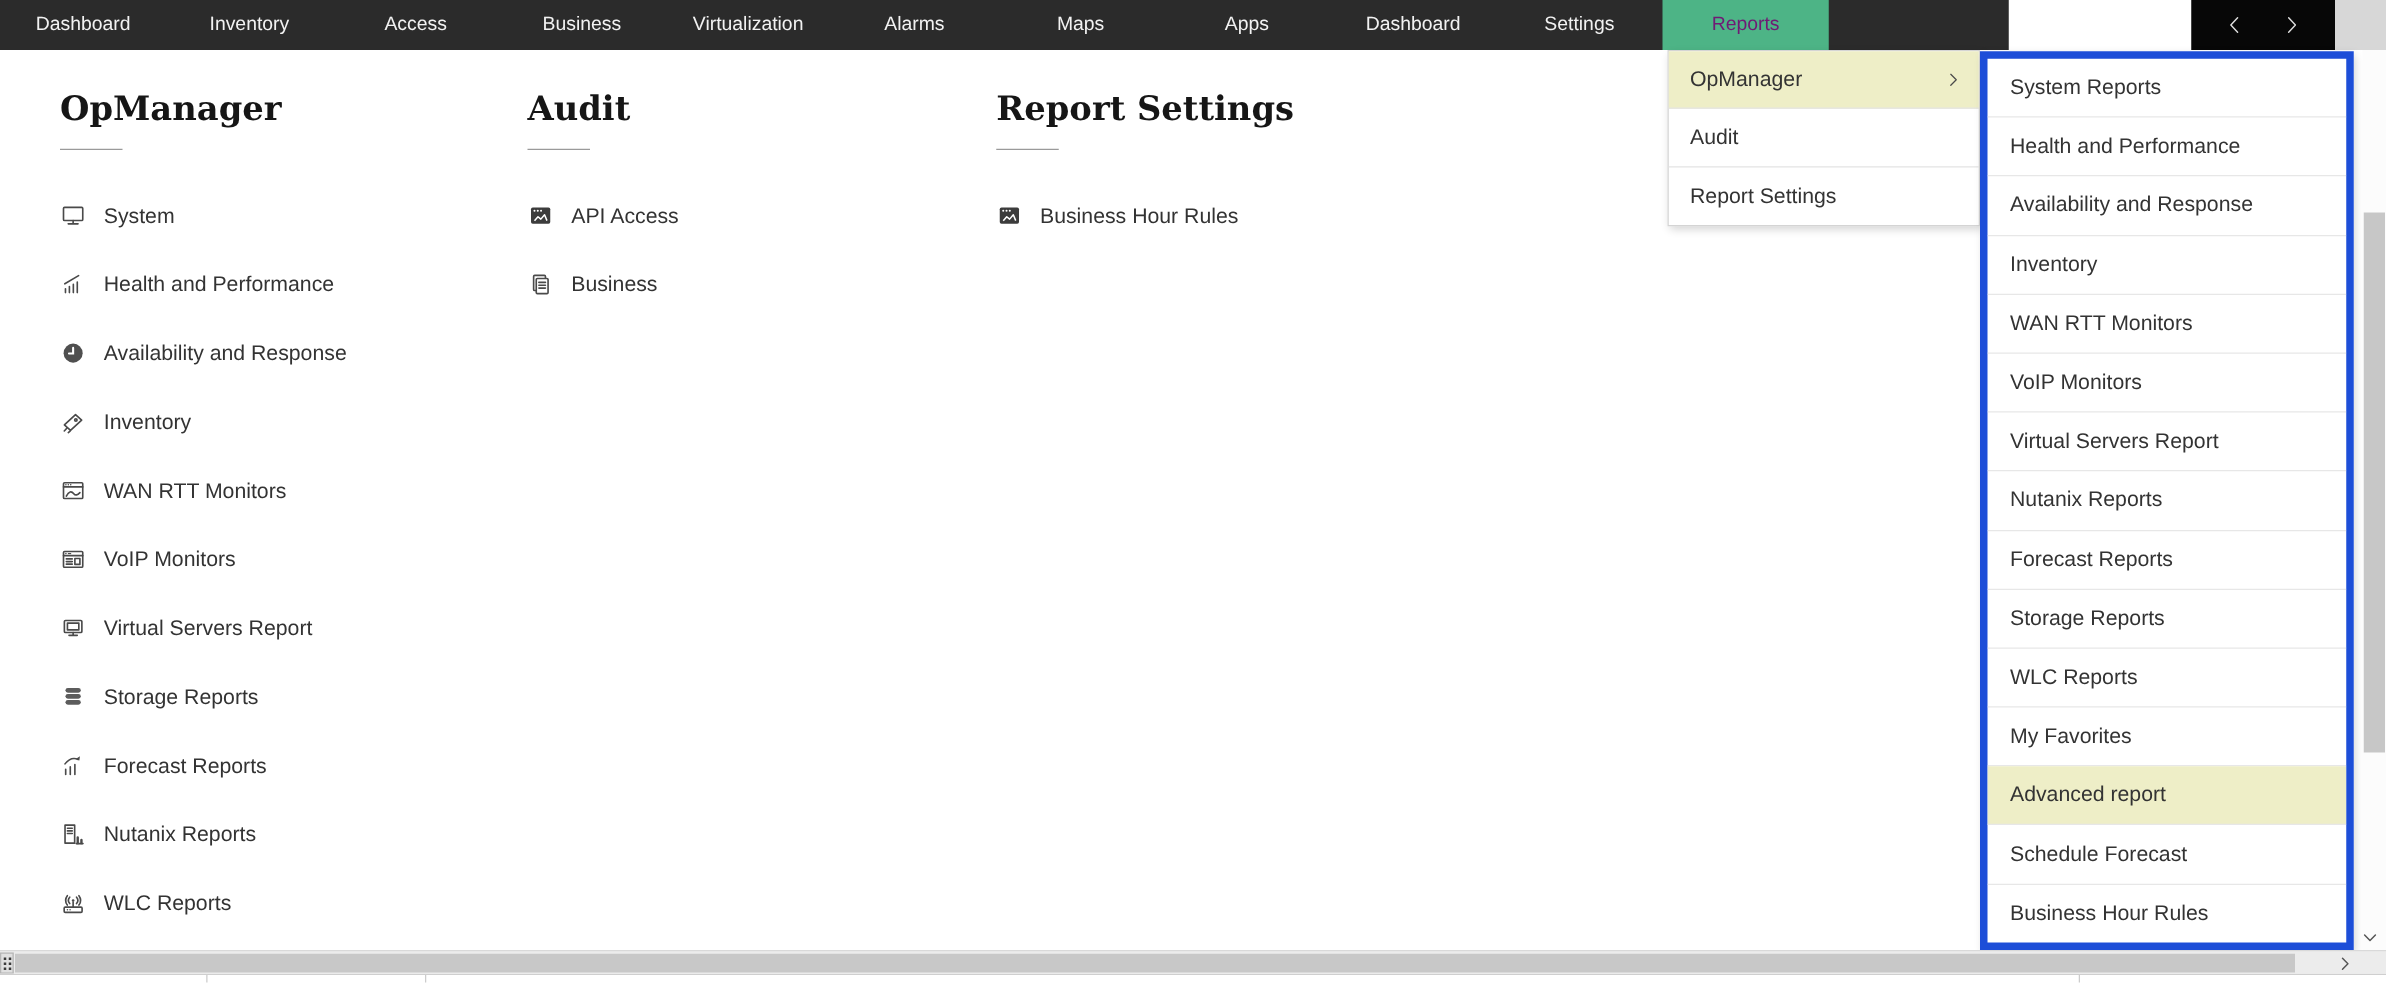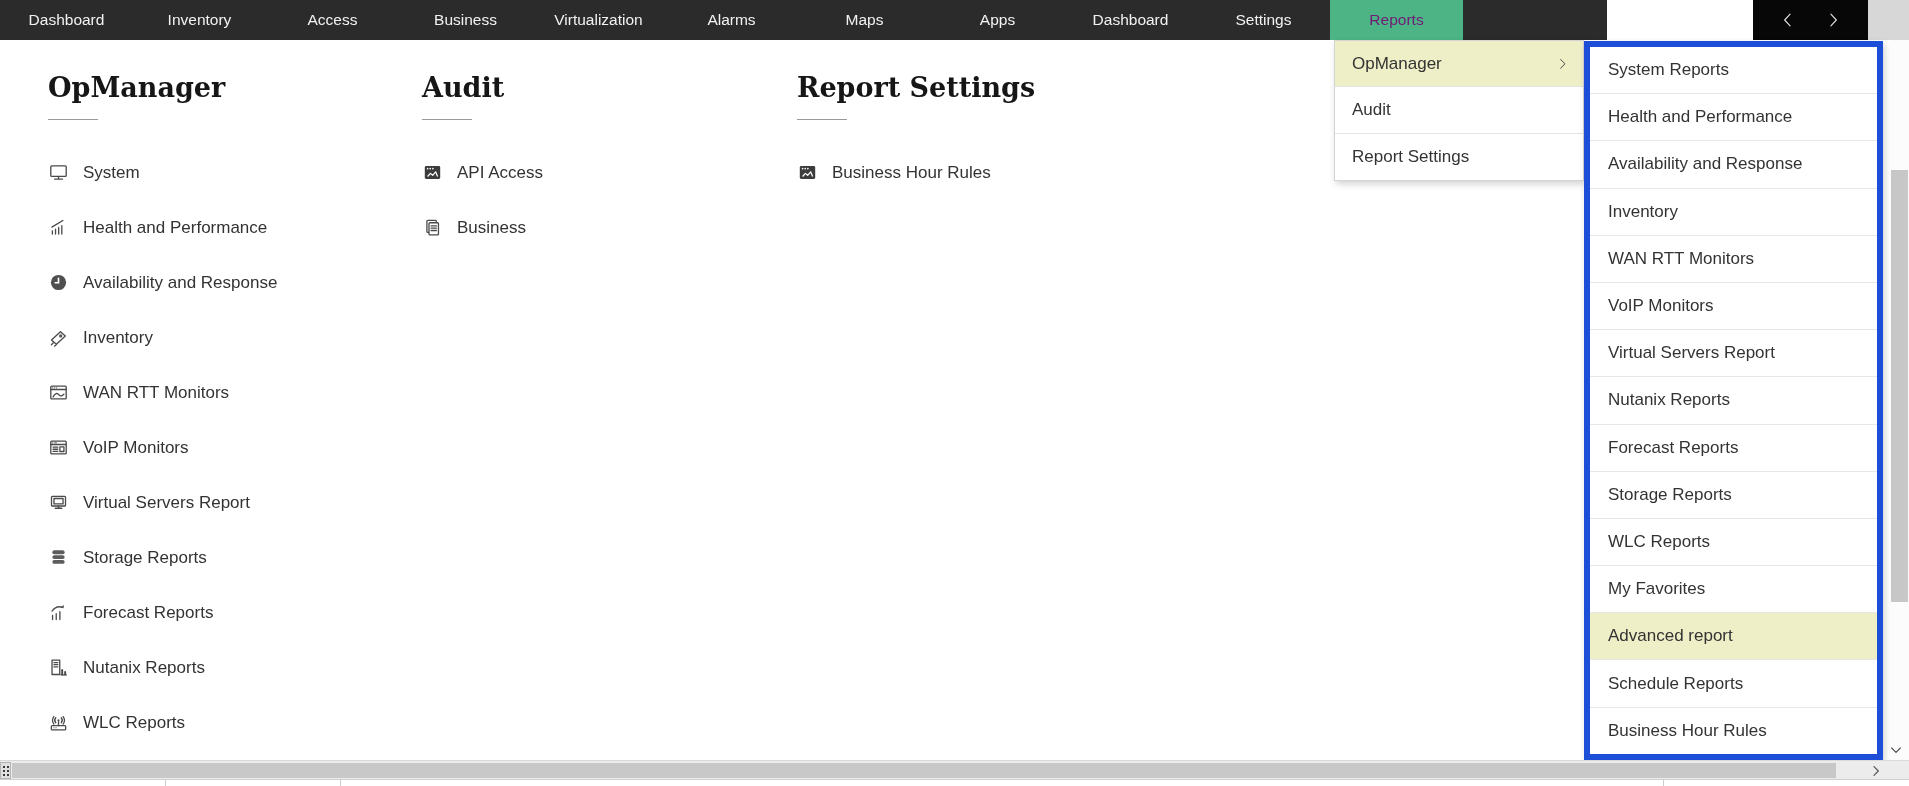--- a/index.html
+++ b/index.html
@@ -344,21 +344,21 @@
       <div class="submenu-item">
         <span>WLC Reports</span>
       </div>
       <div class="submenu-item">
         <span>My Favorites</span>
       </div>
       <div class="submenu-item highlighted">
         <span>Advanced report</span>
       </div>
       <div class="submenu-item">
-        <span>Schedule Reports</span>
+        <span>Schedule Forecast</span>
       </div>
       <div class="submenu-item">
         <span>Business Hour Rules</span>
       </div>
     </div>
 
   <div class="v-scrollbar">
     <div class="v-thumb"></div>
   </div>
   <div class="v-down">

